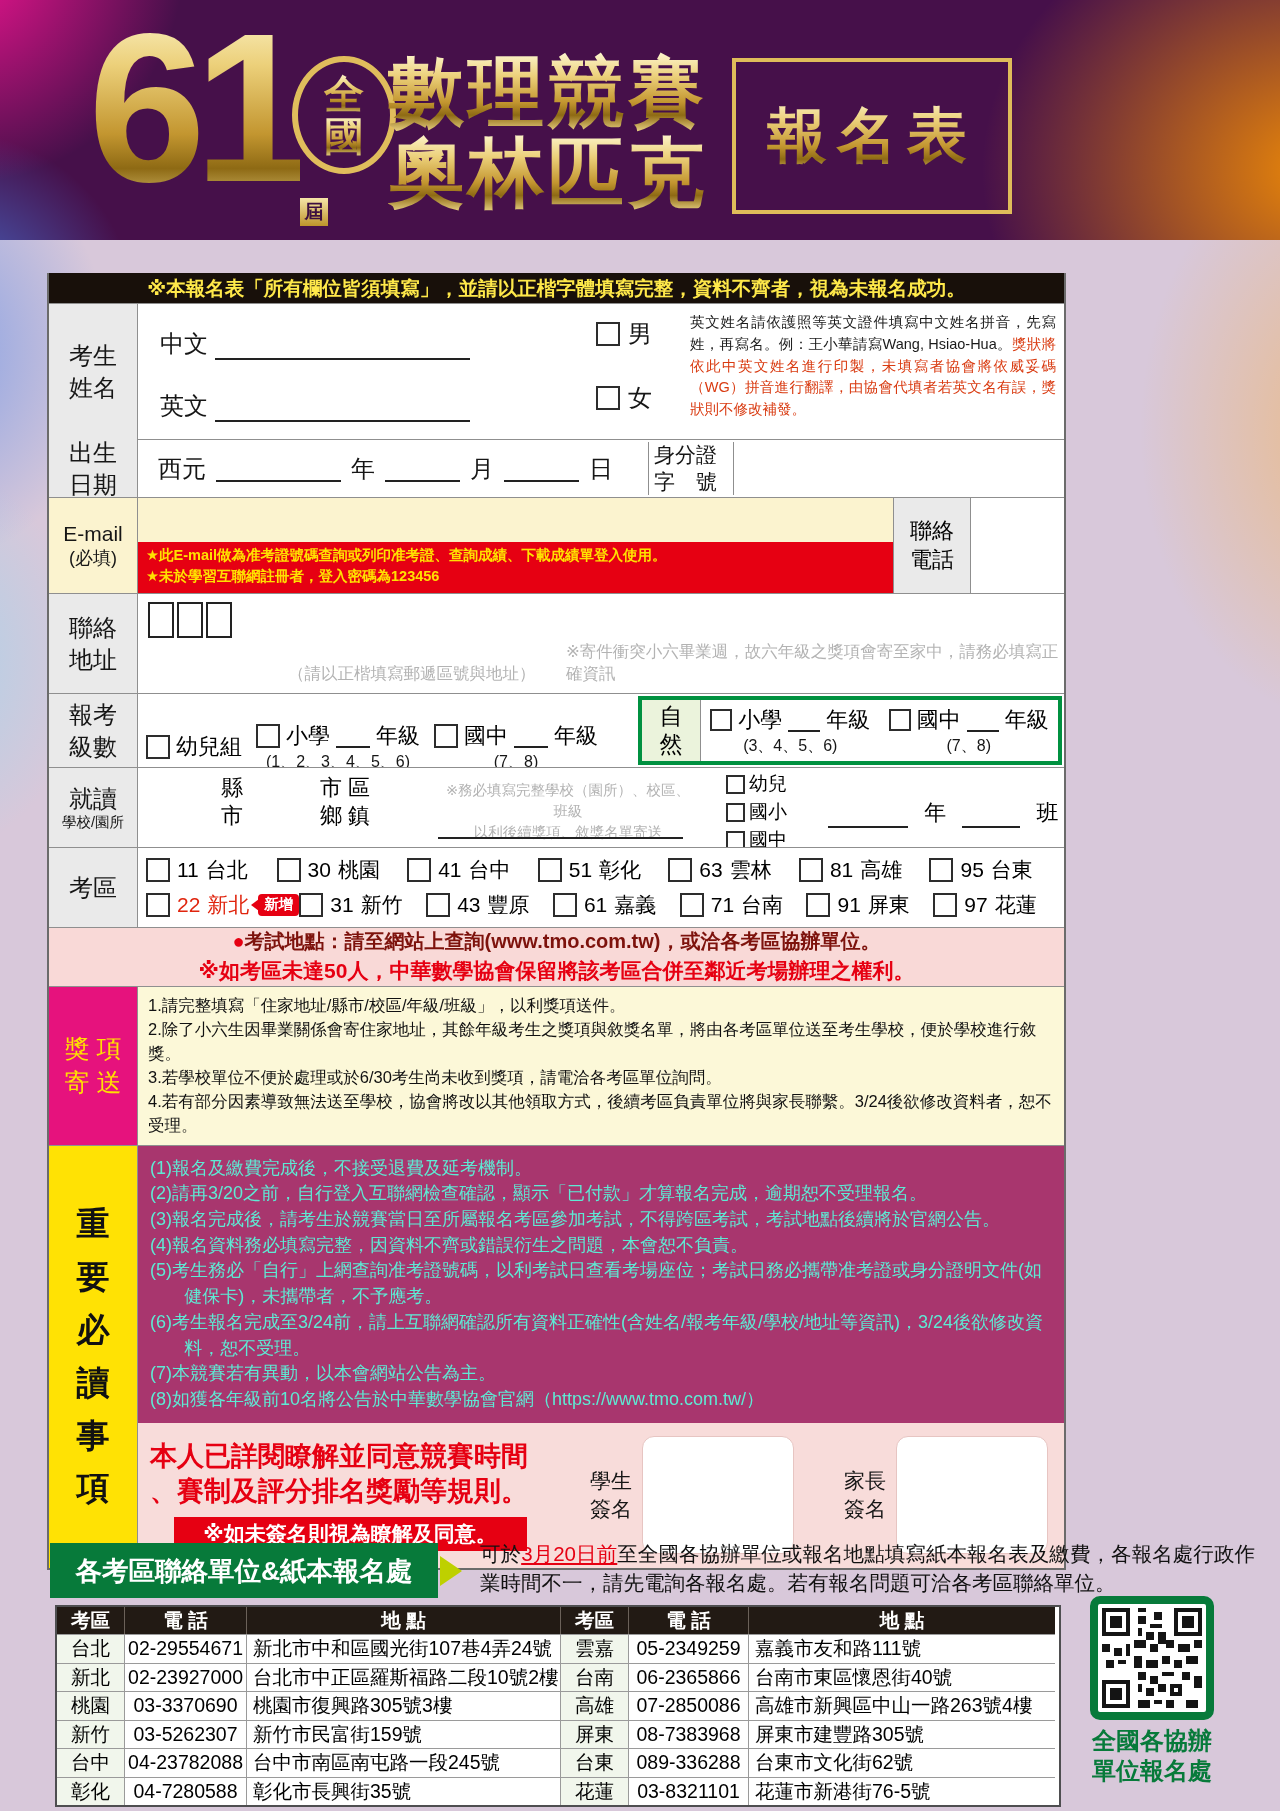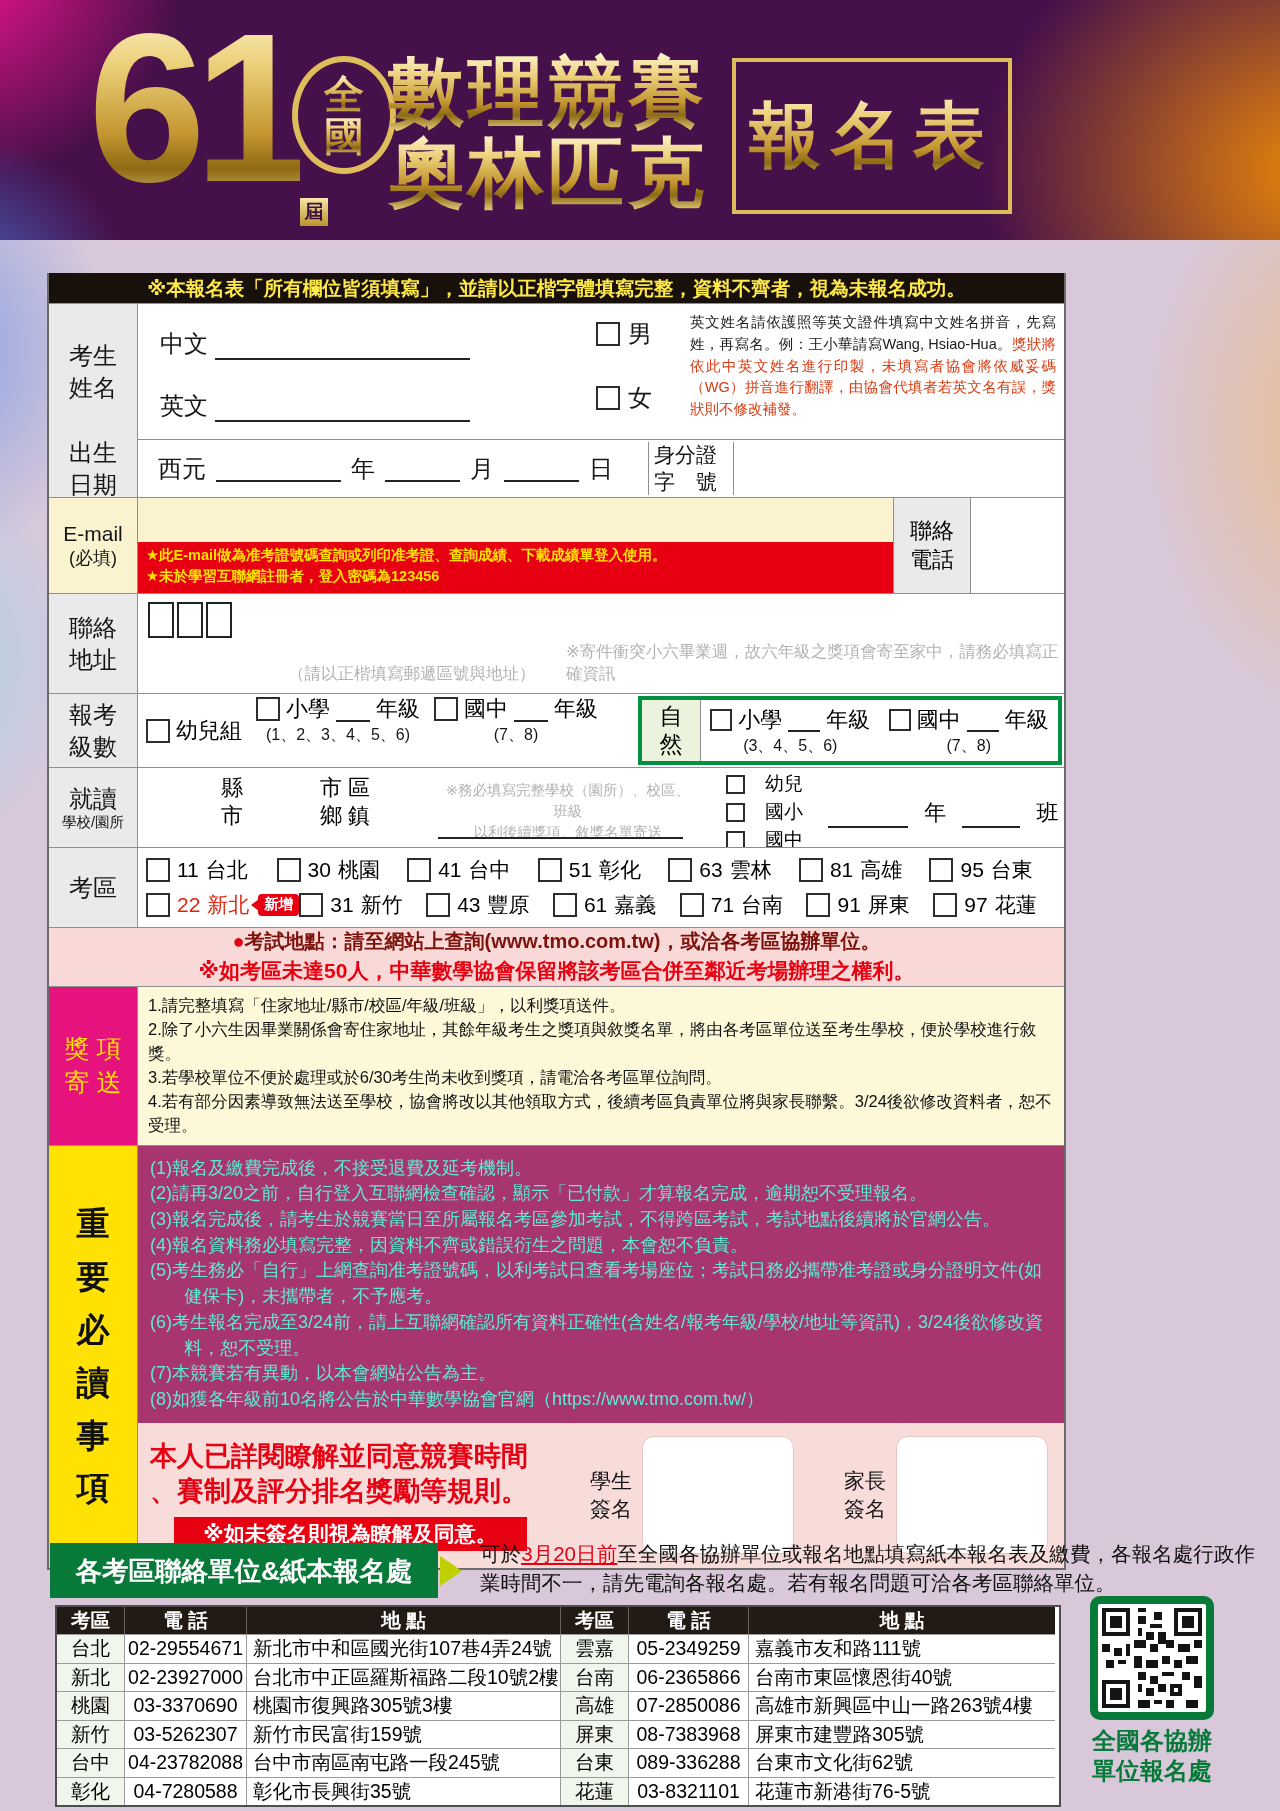--- a/index.html
+++ b/index.html
@@ -24,21 +24,21 @@
   }
   .hero-num{position:absolute;left:88px;top:0px;font-size:212px;font-weight:800;line-height:1.02;letter-spacing:-12px}
   .hero-jie{position:absolute;left:300px;top:198px;width:28px;height:28px;background:linear-gradient(#f6e6a8,#bd942b);
     color:#3c0f40;font-size:19px;font-weight:bold;display:flex;align-items:center;justify-content:center}
   .hero-circle{position:absolute;left:292px;top:56px;width:92px;height:106px;border:6px solid #e0bd5c;border-radius:50%;
     display:flex;flex-direction:column;align-items:center;justify-content:center}
   .hero-circle span{font-size:40px;font-weight:800;line-height:1.05}
   .hero-title{position:absolute;left:388px;top:52px;font-size:76px;font-weight:800;line-height:1.06;letter-spacing:4px;white-space:nowrap}
   .hero-box{position:absolute;left:732px;top:58px;width:272px;height:148px;border:4px solid #dfbc5a;
     display:flex;align-items:center;justify-content:center}
-  .hero-box span{font-size:72px;font-weight:800;letter-spacing:10px;white-space:nowrap}
+  .hero-box span{font-size:60px;font-weight:800;letter-spacing:10px;white-space:nowrap}
   
   .form{position:absolute;left:47px;top:273px;width:1019px;background:#fff;border:2px solid #6b6b6b;border-top:none;box-sizing:border-box}
   .notice-bar{height:30px;background:#18100a;color:#ffe94a;font-size:19.5px;font-weight:bold;
     display:flex;align-items:center;justify-content:center;white-space:nowrap}
   .row{display:flex;border-top:1.5px solid #8f8f8f;position:relative;box-sizing:border-box}
   .lbl{flex:0 0 88px;background:#eaeaea;border-right:1.5px solid #8f8f8f;display:flex;flex-direction:column;
     align-items:center;justify-content:center;font-size:24px;line-height:1.3;text-align:center;color:#161616}
   .lbl-sm{font-size:14.5px;line-height:1.2}
   .content{flex:1;position:relative;background:#fff}
   .cb{display:inline-block;width:24px;height:24px;border:2px solid #2d2d2d;background:#fff;box-sizing:border-box;flex:0 0 auto}
@@ -65,35 +65,35 @@
   .phone-space{flex:1;background:#fff}
   
   .addr-row{height:100px}
   .zips{position:absolute;left:10px;top:8px;display:flex;gap:3px}
   .zip{width:26px;height:36px;border:2px solid #222;background:#fff;box-sizing:border-box}
   .hint{color:#b3b3b3}
   .addr-h1{position:absolute;left:150px;bottom:8px;font-size:16.5px}
   .addr-h2{position:absolute;left:428px;bottom:8px;font-size:16.5px}
   
   .level-row{height:74px}
-  .level-left{position:absolute;left:8px;top:0;height:100%;display:flex;gap:14px}
+  .level-left{position:absolute;left:8px;top:16px;height:100%;display:flex;align-items:center;gap:14px}
   .opt{display:flex;align-items:center;gap:6px;font-size:22px;white-space:nowrap}
   .optcol{display:flex;flex-direction:column;align-items:center}
   .optsub{font-size:16px;color:#161616;margin-top:1px;white-space:nowrap}
   .sci-box{position:absolute;right:2px;top:2px;bottom:2px;width:424px;border:4px solid #009140;display:flex;box-sizing:border-box;background:#fff}
   .sci-lbl{flex:0 0 58px;background:#ebf3dc;border-right:1.5px solid #8f8f8f;display:flex;align-items:center;justify-content:center}
   .sci-lbl span{display:inline-block;width:26px;font-size:23px;line-height:1.2;text-align:center}
   .sci-opts{flex:1;display:flex;align-items:center;justify-content:space-around}
   
   .school-row{height:80px}
   .sg{position:absolute;display:flex;flex-direction:column;align-items:center;font-size:22px;line-height:1.25}
   .school-blank{position:absolute;left:300px;bottom:8px;width:245px;border-bottom:2px solid #222}
   .school-hint{position:absolute;left:305px;top:12px;width:250px;font-size:14.5px;line-height:1.45;text-align:center}
   .school-lvls{position:absolute;left:588px;top:3px;display:flex;flex-direction:column;gap:2px;font-size:19px}
-  .school-lvls .lv{display:flex;align-items:center;gap:20px}
+  .school-lvls .lv{display:flex;align-items:center;gap:4px}
   .cb-s{display:inline-block;width:19px;height:19px;border:2px solid #2d2d2d;background:#fff;box-sizing:border-box}
   .school-yc{position:absolute;left:690px;top:30px;font-size:22px;white-space:nowrap}
   
   .area-row{height:80px}
   .area-wrap{display:flex;flex-direction:column;justify-content:space-evenly;height:100%;padding:2px 4px 2px 8px;box-sizing:border-box}
   .area-line{display:flex}
   .area-item{flex:1;display:flex;align-items:center;gap:7px;font-size:21px;white-space:nowrap}
   .area-item .red{color:#e0250e}
   .badge{background:#e60012;color:#fff;font-size:14.5px;font-weight:bold;padding:1px 6px 2px;border-radius:4px;position:relative;margin-left:2px}
   .badge::before{content:"";position:absolute;left:-7px;top:50%;transform:translateY(-50%);

